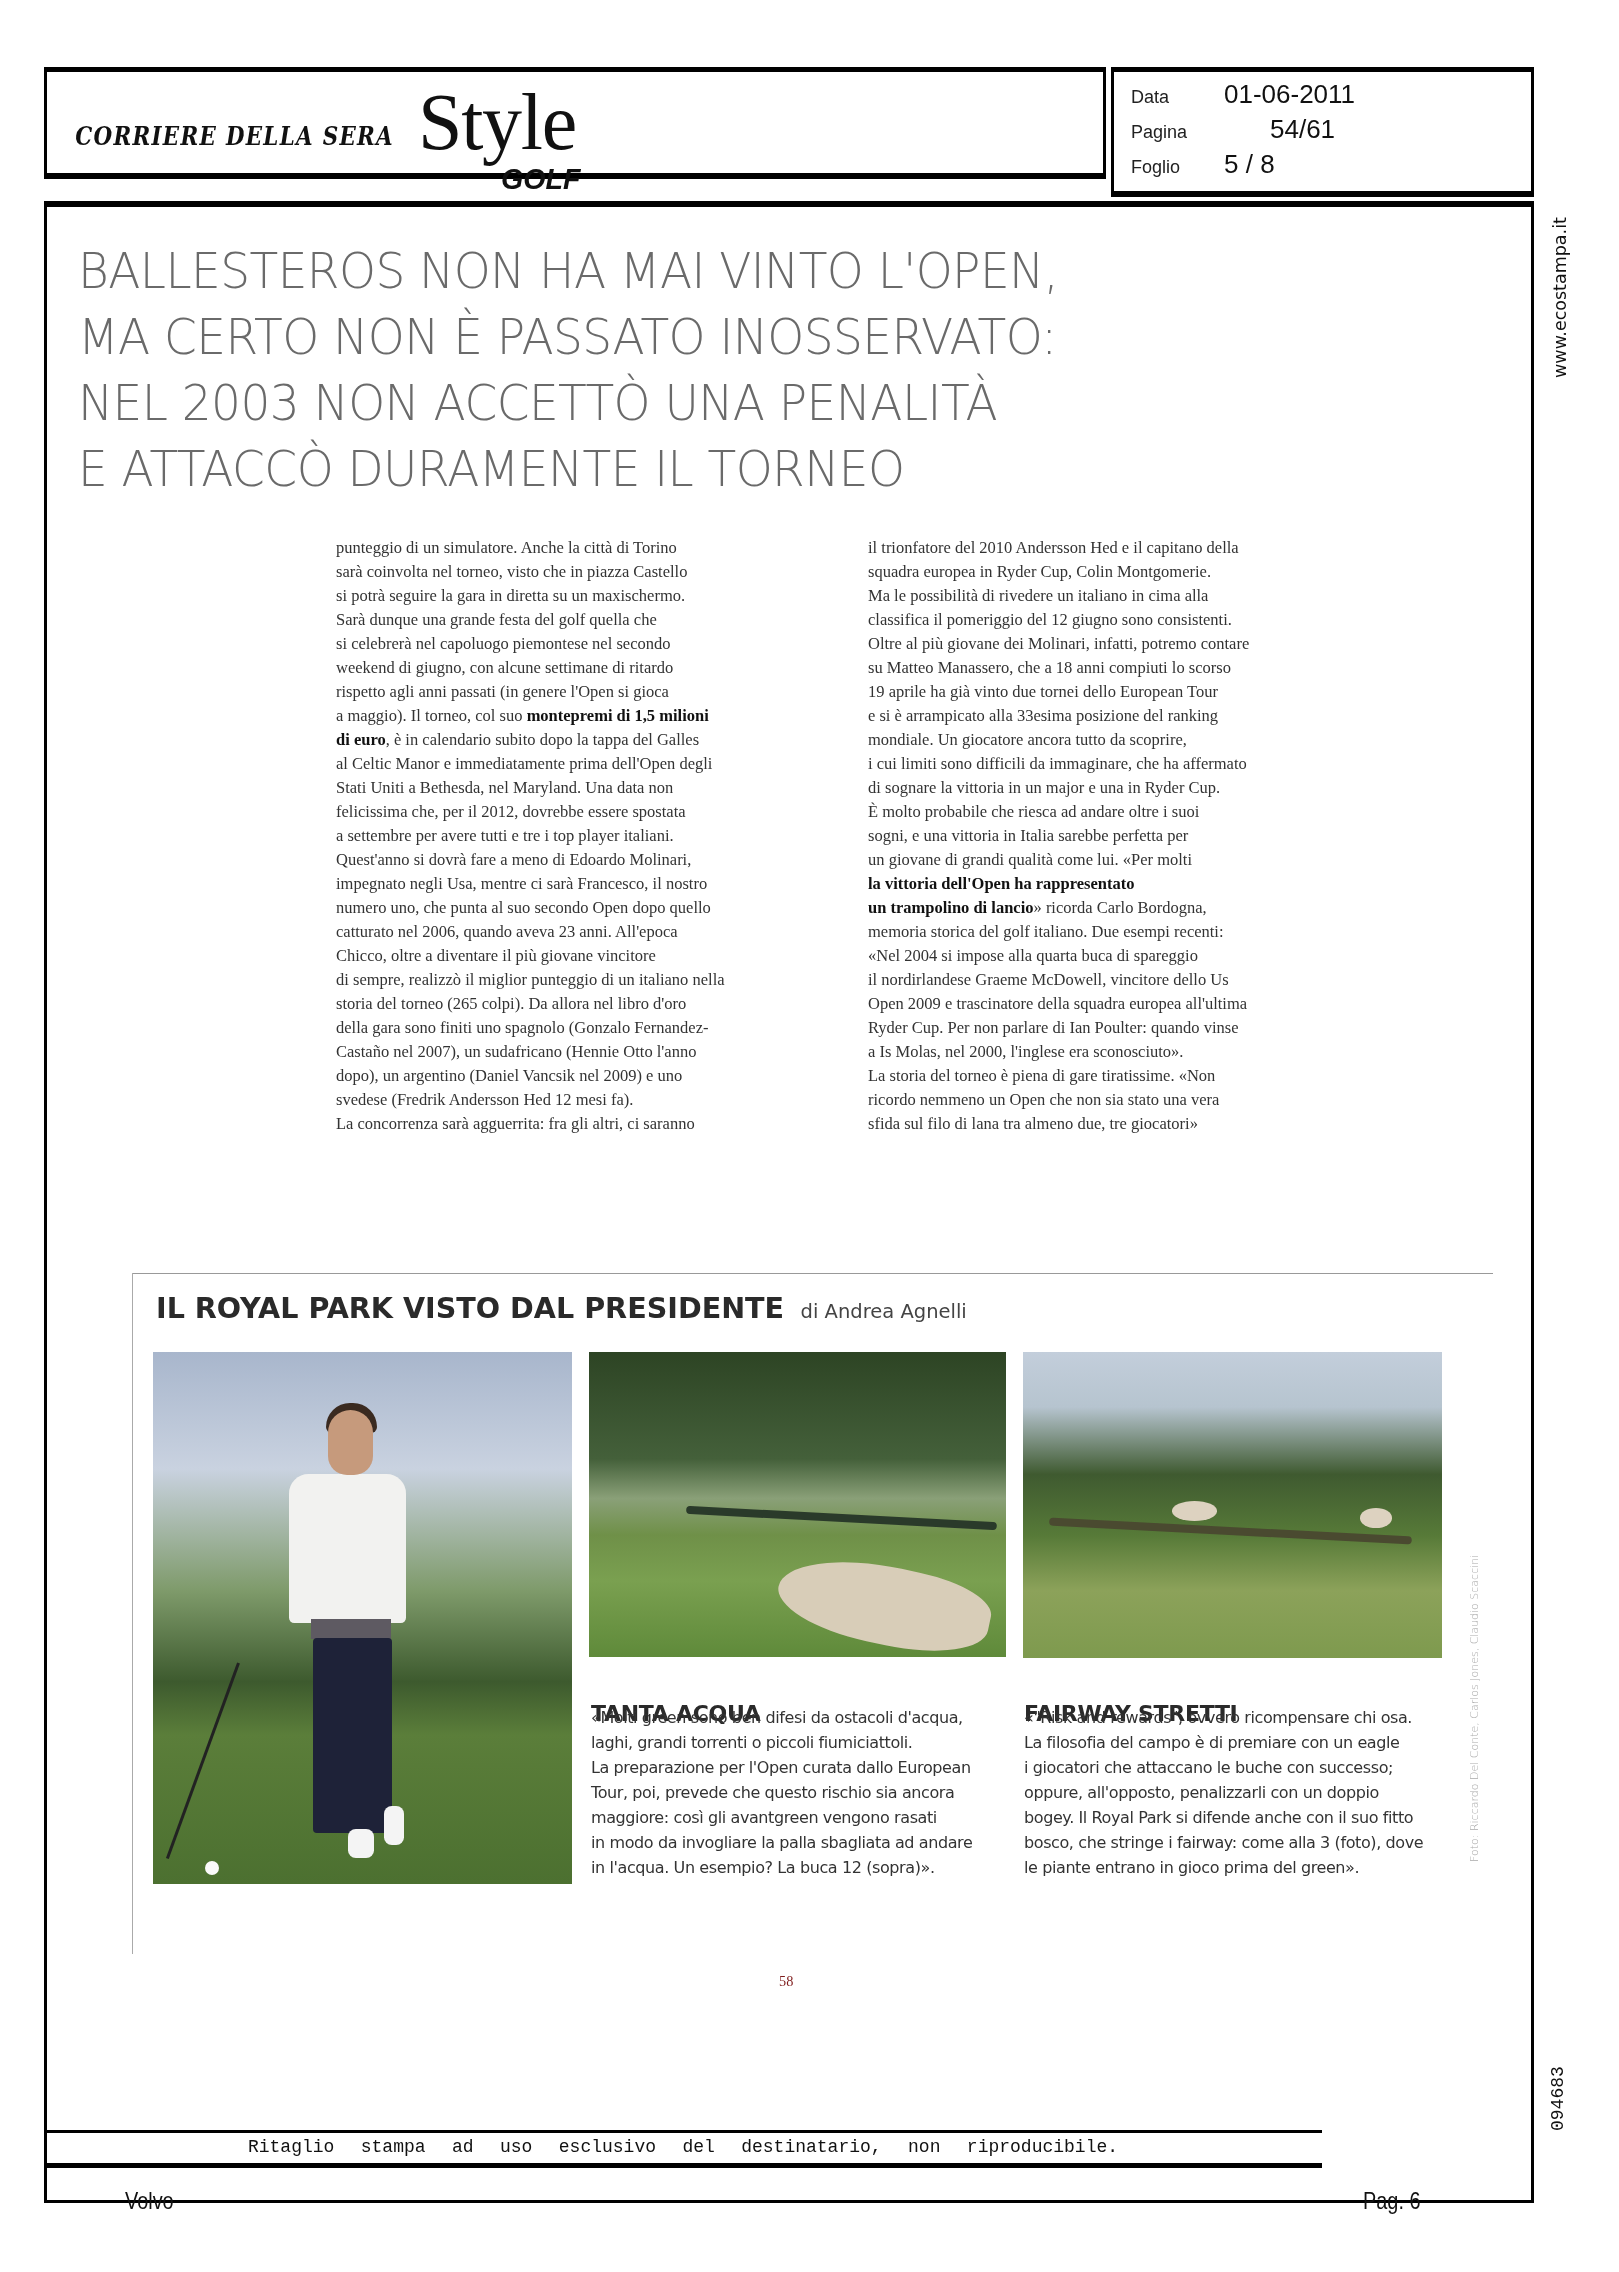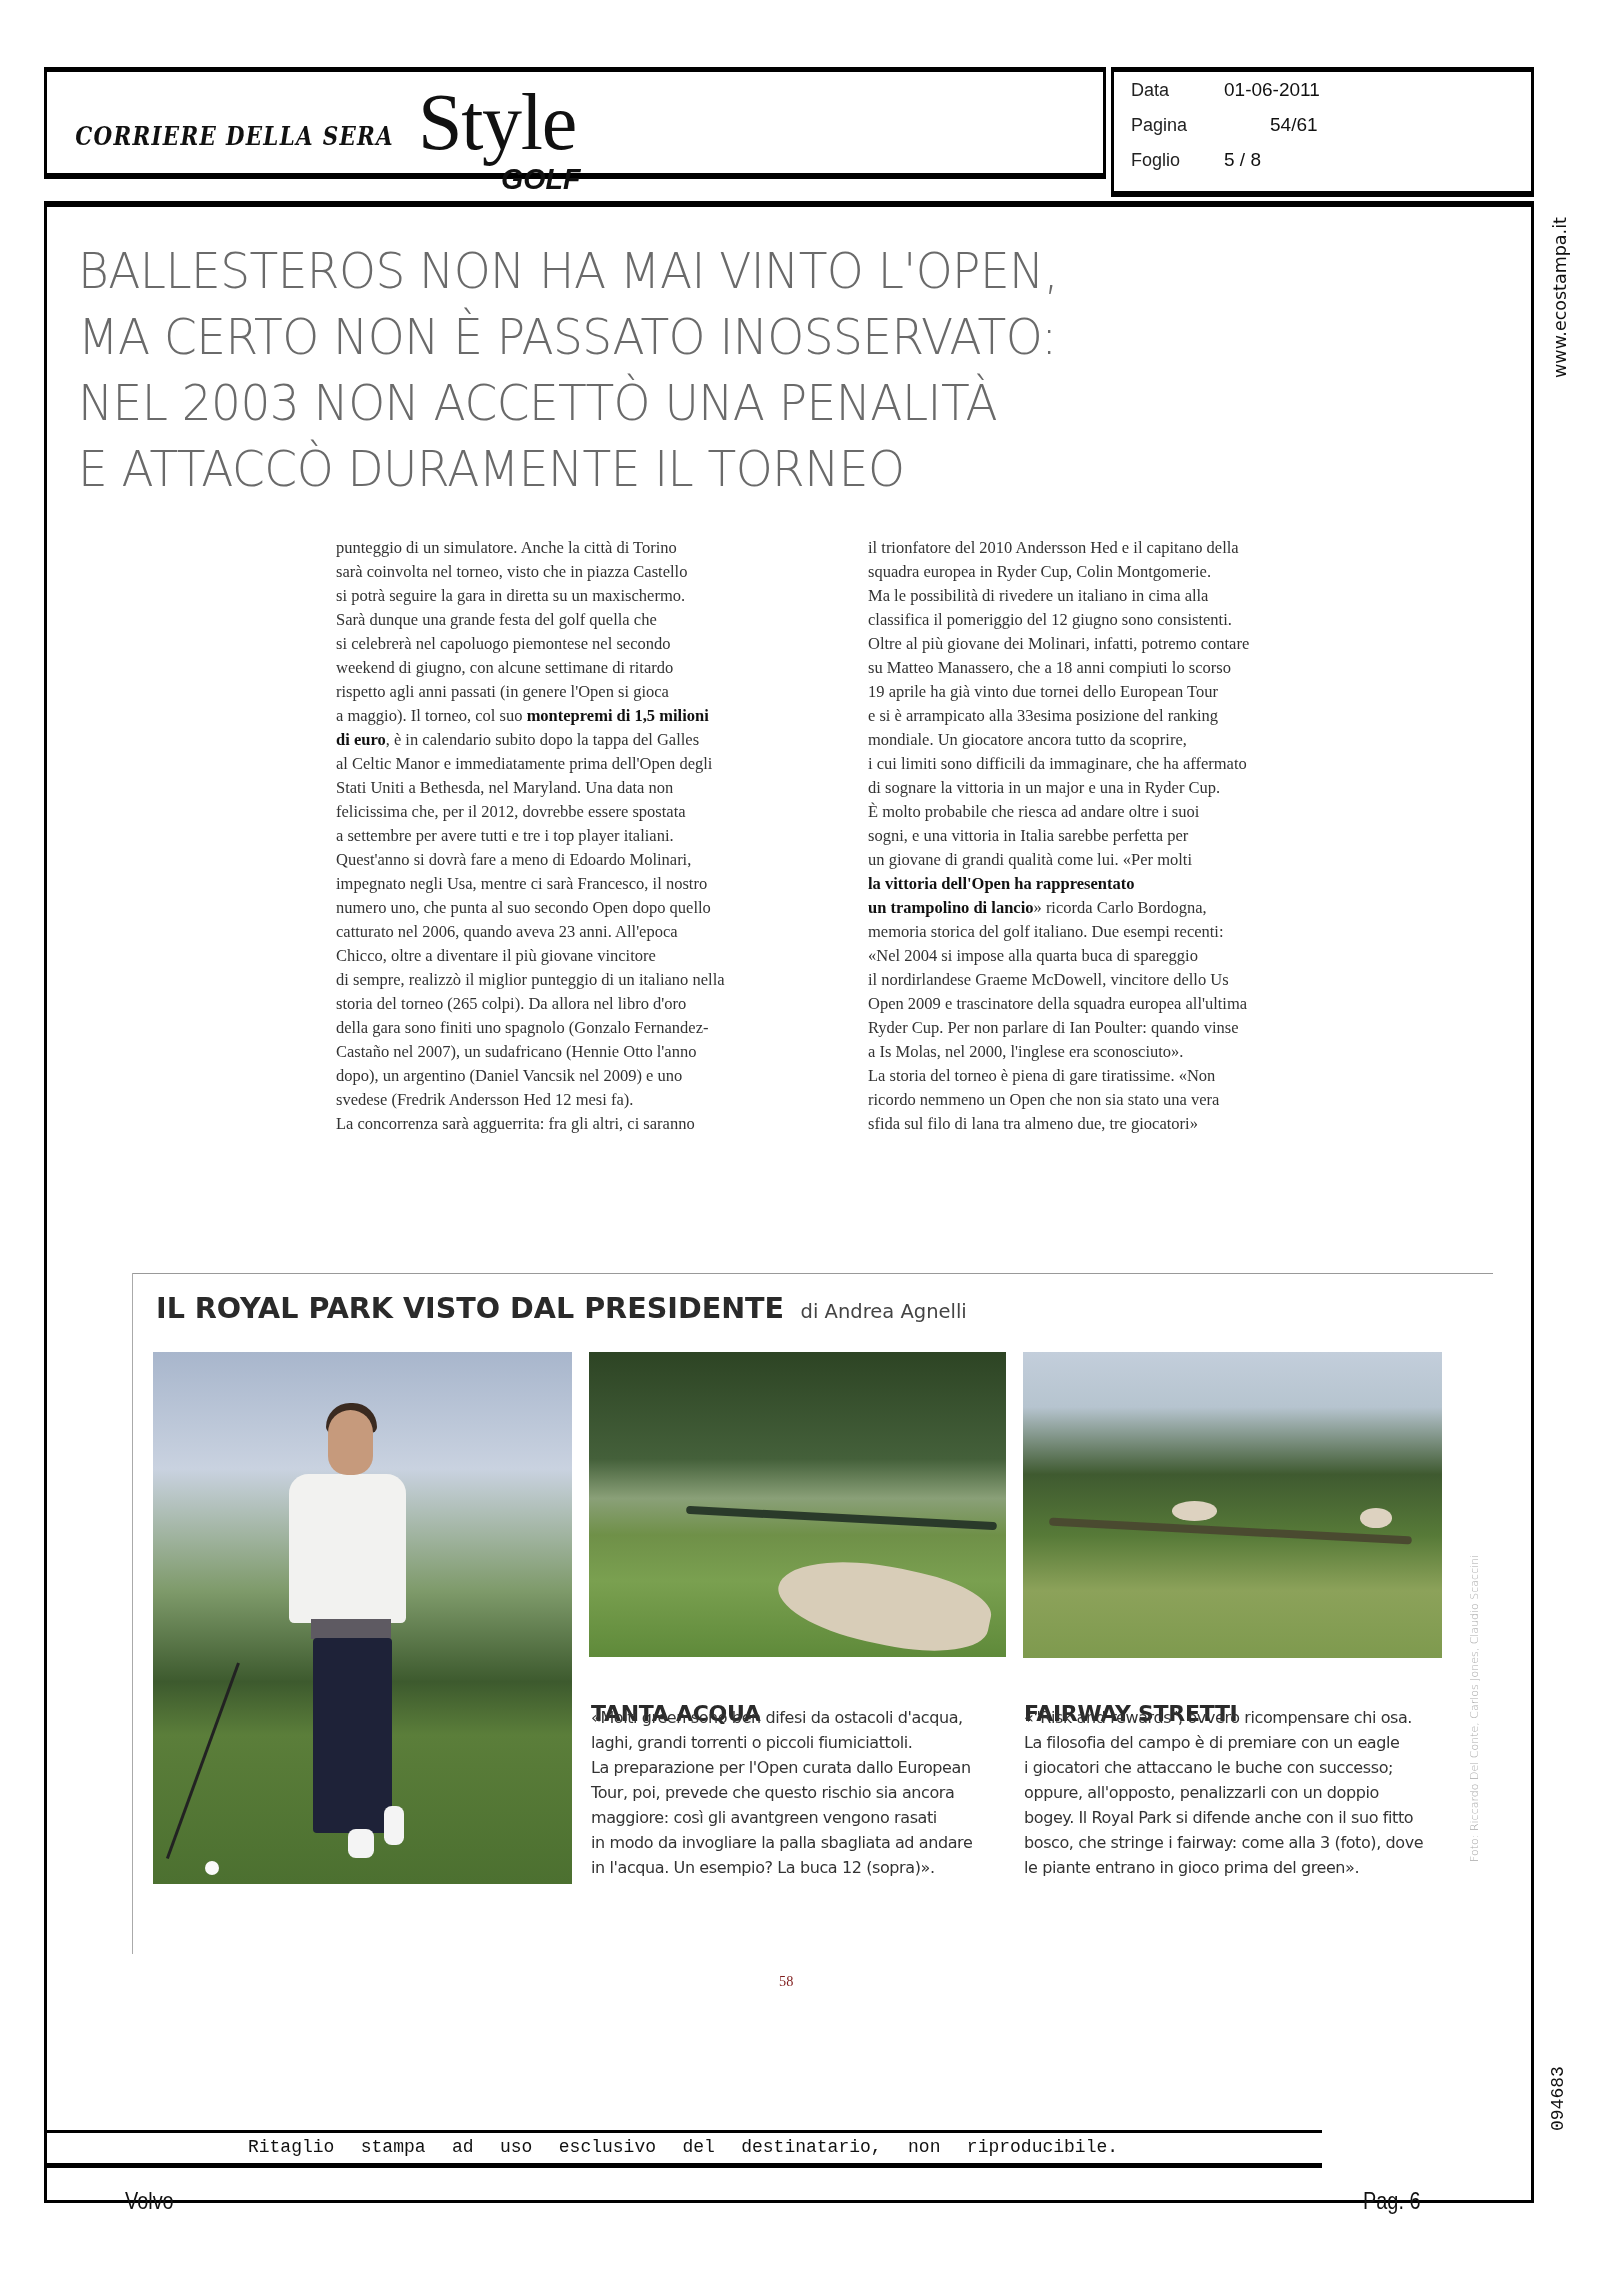--- a/index.html
+++ b/index.html
@@ -25,21 +25,21 @@
     font-family: "Liberation Serif", serif; font-size: 80px; line-height: 80px; color: #111;
     letter-spacing: -1.3px;
   }
   .logo-golf {
     position: absolute; left: 454px; top: 91px;
     font-family: "Liberation Sans", sans-serif; font-weight: bold; font-style: italic;
     font-size: 28.6px; color: #111;
   }
   .meta-row { position: absolute; left: 17px; display: flex; align-items: baseline; }
   .meta-label { width: 93px; font-family: "Liberation Sans", sans-serif; font-size: 18px; color: #222; }
-  .meta-value { font-family: "Liberation Sans", sans-serif; font-size: 19px; color: #111; }
+  .meta-value { font-family: "Liberation Sans", sans-serif; font-size: 26px; color: #111; }
 
   
   .main-frame {
     position: absolute; left: 44px; top: 201px; width: 1490px; height: 2002px;
     border: 3.2px solid #000; border-top-width: 6.5px;
   }
   .headline {
     position: absolute; left: 78px; top: 239px; width: 1051px;
     font-family: "DejaVu Sans", sans-serif; font-weight: 200; color: #6a6a6a;
     font-size: 49px; line-height: 66px; letter-spacing: -0.6px; transform: scaleX(0.96); transform-origin: left top;

